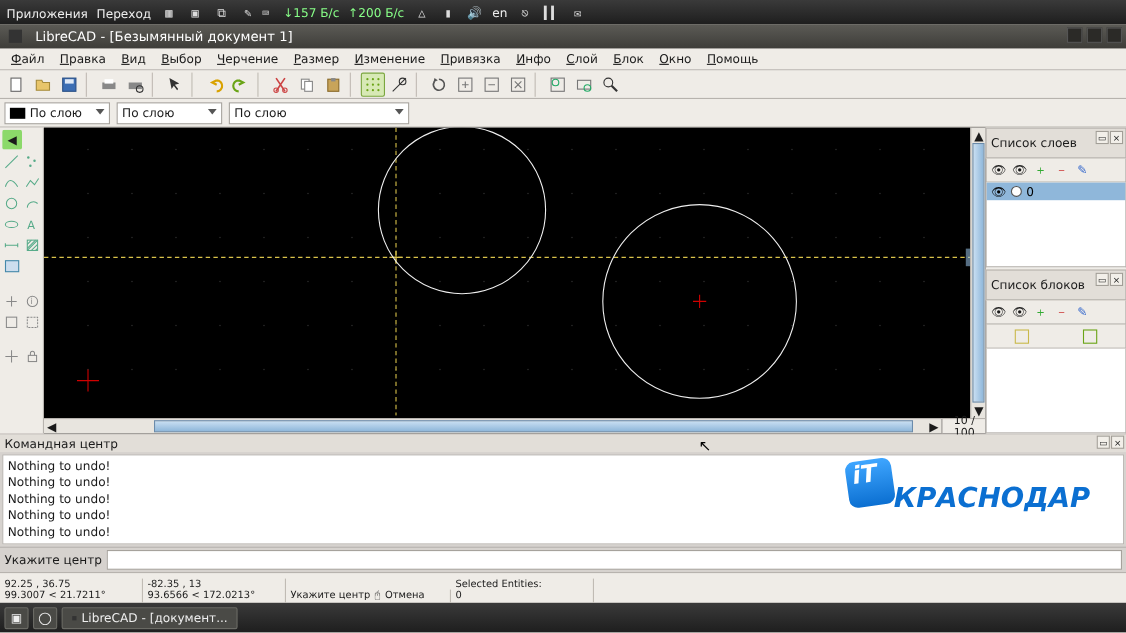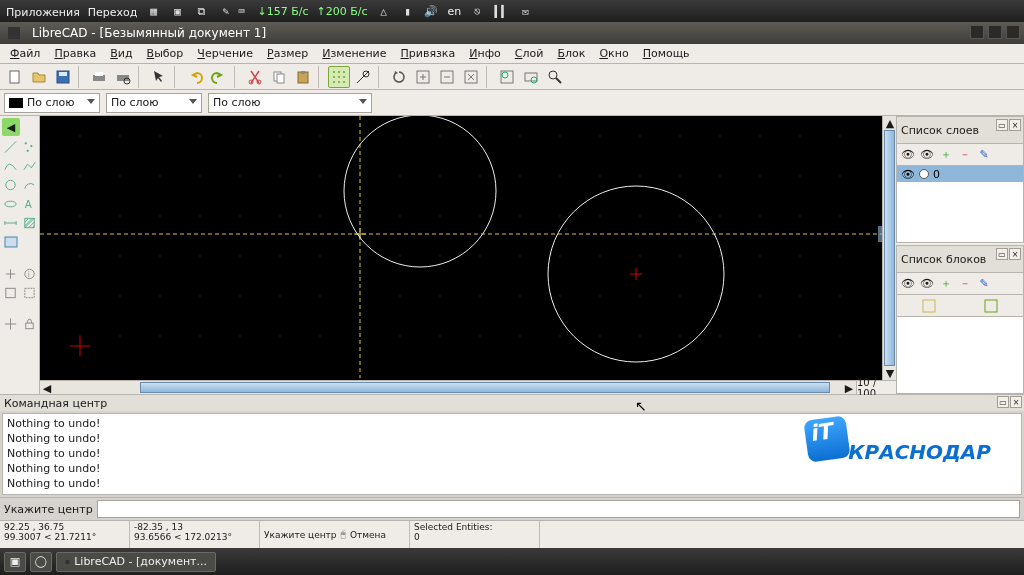--- a/index.html
+++ b/index.html
@@ -50,21 +50,21 @@
 #canvas { width: 100%; height: 262px; position: relative; overflow: hidden; }
 #canvas svg { position: absolute; left: 0; top: 0; }
 #hscroll { position: absolute; bottom: 0; left: 0; right: 40px; height: 14px; background: #e8e5df; border-top: 1px solid #b7b3ae; }
 #hscroll .thumb { position: absolute; left: 100px; top: 1px; bottom: 1px; width: 690px; background: linear-gradient(#c9dff2,#8fb7da); border: 1px solid #6a8bab; }
 #hscroll .arrow { position: absolute; top: 0; width: 14px; height: 14px; display: flex; align-items: center; justify-content: center; }
 #hscroll .arrow.l { left: 0; } #hscroll .arrow.r { right: 0; }
 #vscroll { position: absolute; top: 0; right: 0; bottom: 14px; width: 14px; background: #e8e5df; border-left: 1px solid #b7b3ae; }
 #vscroll .thumb { position: absolute; top: 14px; bottom: 14px; left: 1px; right: 1px; background: linear-gradient(90deg,#c9dff2,#8fb7da); border: 1px solid #6a8bab; }
 #vscroll .arrow { position: absolute; left: 0; width: 14px; height: 14px; display: flex; align-items: center; justify-content: center; }
 #vscroll .arrow.t { top: 0; } #vscroll .arrow.b { bottom: 0; }
-#zoomlbl { position: absolute; bottom: 0; right: 0; width: 40px; height: 14px; background: #efece7; font-size: 10px; display: flex; align-items: center; justify-content: center; border-left: 1px solid #b7b3ae; border-top: 1px solid #b7b3ae; }
+#zoomlbl { position: absolute; bottom: 0; right: 0; width: 40px; height: 14px; background: #efece7; font-size: 10px; display: flex; align-items: center; justify-content: center; border-left: 1px solid #b7b3ae; border-top: 1px solid #b7b3ae; padding-left: 10px; }
 
 
 #rightcol { width: 128px; background: #efece7; display: flex; flex-direction: column; }
 .panel-head { height: 28px; background: #e2ded8; border: 1px solid #b7b3ae; display: flex; align-items: center; padding: 0 4px; font-size: 11px; position: relative; }
 .panel-head .ph-btns { position: absolute; right: 2px; top: 2px; display: flex; gap: 1px; }
 .panel-head .ph-btns span { width: 12px; height: 12px; border: 1px solid #a29e97; background: #f2efe9; font-size: 8px; display: flex; align-items: center; justify-content: center; }
 .panel-tb { height: 22px; display: flex; align-items: center; padding: 0 2px; gap: 1px; border: 1px solid #b7b3ae; border-top: none; }
 .panel-tb .pbtn { width: 18px; height: 18px; display: inline-flex; align-items: center; justify-content: center; }
 .panel-body { flex: 1; background: #fff; border: 1px solid #b7b3ae; border-top: none; }
 .layer-row { height: 16px; background: #8fb7da; display: flex; align-items: center; padding: 0 4px; font-size: 11px; gap: 4px; color: #000; }
@@ -72,26 +72,26 @@
 
 
 #cmdwrap { border-top: 1px solid #b7b3ae; }
 #cmdhead { height: 16px; background: #e2ded8; padding: 0 4px; display: flex; align-items: center; position: relative; }
 #cmdhead .ph-btns { position: absolute; right: 2px; top: 1px; display: flex; gap: 1px; }
 #cmdhead .ph-btns span { width: 12px; height: 12px; border: 1px solid #a29e97; background: #f2efe9; font-size: 8px; display: flex; align-items: center; justify-content: center; }
 #cmdlog { height: 82px; background: #fff; border: 1px solid #b7b3ae; margin: 2px; padding: 2px 4px; font-family: sans-serif; font-size: 11px; line-height: 15px; position: relative; overflow: hidden; }
 #logo { position: absolute; right: 30px; top: 4px; font-style: italic; }
 #logo .badge { display: inline-block; width: 42px; height: 42px; background: linear-gradient(#3fa6ff,#0b6fd1); border-radius: 8px; transform: rotate(-8deg); position: relative; vertical-align: middle; }
 #logo .badge::after { content: "iT"; position: absolute; left: 6px; top: 6px; color: #fff; font-weight: bold; font-size: 22px; }
-#logo .txt { color: #0b6fd1; font-weight: bold; font-size: 20px; vertical-align: bottom; }
+#logo .txt { color: #0b6fd1; font-weight: bold; font-size: 25px; vertical-align: bottom; }
 #cmdprompt { display: flex; align-items: center; padding: 2px 4px; gap: 4px; border-top: 1px solid #b7b3ae; }
 #cmdprompt input { flex: 1; border: 1px solid #a6a29c; height: 18px; padding: 0 4px; font-size: 11px; }
 
 
-#statusbar { height: 28px; background: #efece7; border-top: 1px solid #b7b3ae; display: flex; font-size: 9px; }
+#statusbar { height: 28px; background: #efece7; border-top: 1px solid #b7b3ae; display: flex; font-size: 9px; align-items: flex-end; }
 #statusbar .cell { border-right: 1px solid #c0bbb4; padding: 1px 4px; min-width: 130px; }
 #statusbar .cell.wide { min-width: 150px; display: flex; align-items: center; gap: 4px; }
 
 
 #taskbar { height: 27px; background: linear-gradient(#3a3a3a,#1e1e1e); display: flex; align-items: center; padding: 0 4px; gap: 4px; color: #eee; }
 #taskbar .task { background: #4a4a46; border: 1px solid #6a6a64; height: 20px; padding: 0 8px; display: flex; align-items: center; border-radius: 2px; max-width: 160px; overflow: hidden; white-space: nowrap; font-size: 11px; }
 #taskbar .task.min { width: 22px; padding: 0; justify-content: center; }
 
 .cursor-arrow { position: absolute; left: 635px; top: 398px; font-size: 14px; color: #000; pointer-events: none; z-index: 100; }
 </style>

